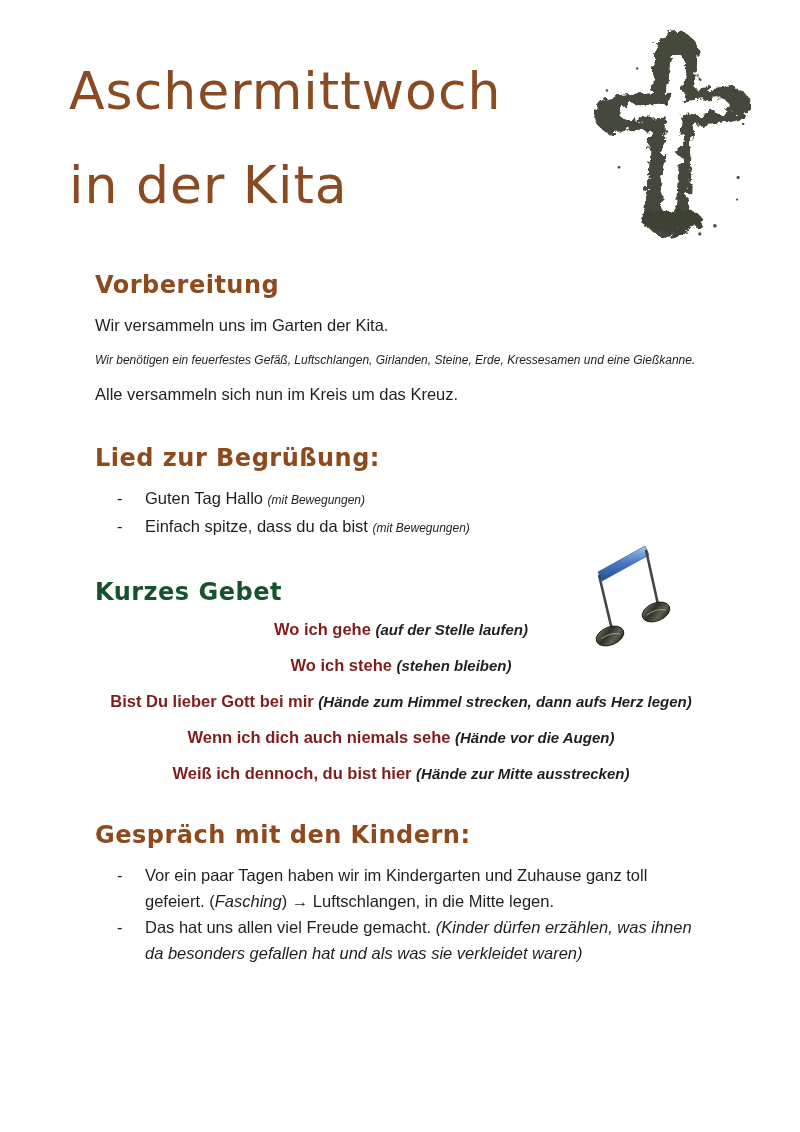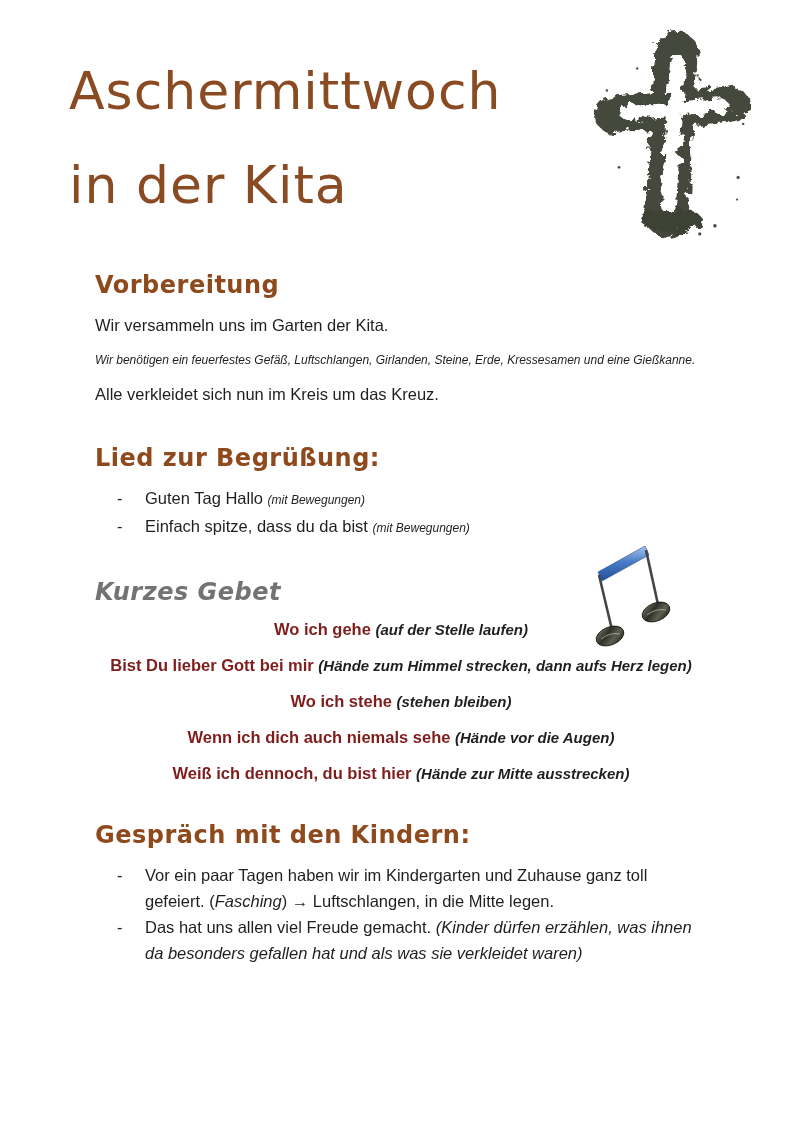--- a/index.html
+++ b/index.html
@@ -14,21 +14,21 @@
     letter-spacing:1px;white-space:nowrap;margin-left:12px;
   }
   .cross-img{position:absolute;top:28px;left:578px;width:188px;height:214px;}
   .note-img{position:absolute;top:538px;left:583px;width:135px;height:120px;}
   .content{position:absolute;top:272px;left:95px;width:612px;}
   h2{
     font-family:cursive,"DejaVu Sans",sans-serif;
     font-size:24px;font-weight:bold;color:#8e4a1d;
     margin:0 0 14px 0;line-height:26px;letter-spacing:0.5px;
   }
-  h2.gold{color:#737373;font-style:italic;}
+  h2.gold{color:#14532d;}
   h2.gap-top{margin-top:38px;}
   p{font-size:16.5px;line-height:26px;margin:0 0 9px 0;color:#1f1f1f;}
   .it{font-style:italic;}
   .small-it{font-style:italic;font-size:12px;}
   .blist{margin:0 0 0 22px;padding:0;}
   .bitem{display:flex;font-size:16.5px;line-height:26px;color:#1f1f1f;margin:0;}
   .dash{width:28px;flex:0 0 28px;}
   .btext{flex:1;}
   .prayer{text-align:center;margin:4px 0 0 0;}
   .pline{margin:0 0 15px 0;line-height:20px;}
@@ -75,39 +75,39 @@
       <circle cx="163" cy="95" r="1.2"></circle>
         <circle cx="58" cy="40" r="1.2"></circle>
     </g>
   </svg>
 
   <div class="content">
 
     <h2>Vorbereitung</h2>
     <p>Wir versammeln uns im Garten der Kita.</p>
     <p class="small-it" style="line-height:27px;margin-bottom:7px;">Wir benötigen ein feuerfestes Gefäß, Luftschlangen, Girlanden, Steine, Erde, Kressesamen und eine Gießkanne.</p>
-    <p>Alle verkleidet sich nun im Kreis um das Kreuz.</p>
+    <p>Alle versammeln sich nun im Kreis um das Kreuz.</p>
 
     <h2 class="gap-top">Lied zur Begrüßung:</h2>
     <div class="blist">
       <div class="bitem">
         <span class="dash">-</span>
         <span class="btext"><span>Guten Tag Hallo </span><span class="small-it">(mit Bewegungen)</span></span>
       </div>
       <div class="bitem">
         <span class="dash">-</span>
         <span class="btext"><span>Einfach spitze, dass du da bist </span><span class="small-it">(mit Bewegungen)</span></span>
       </div>
     </div>
 
     <h2 class="gold gap-top">Kurzes Gebet</h2>
     <div class="prayer">
       <div class="pline"><b>Wo ich gehe </b><span class="small-it">(auf der Stelle laufen)</span></div>
+      <div class="pline"><b>Wo ich stehe </b><span class="small-it">(stehen bleiben)</span></div>
       <div class="pline"><b>Bist Du lieber Gott bei mir </b><span class="small-it">(Hände zum Himmel strecken, dann aufs Herz legen)</span></div>
-      <div class="pline"><b>Wo ich stehe </b><span class="small-it">(stehen bleiben)</span></div>
       <div class="pline"><b>Wenn ich dich auch niemals sehe </b><span class="small-it">(Hände vor die Augen)</span></div>
       <div class="pline"><b>Weiß ich dennoch, du bist hier </b><span class="small-it">(Hände zur Mitte ausstrecken)</span></div>
     </div>
 
     <h2 class="gap-top">Gespräch mit den Kindern:</h2>
     <div class="blist">
       <div class="bitem">
         <span class="dash">-</span>
         <span class="btext"><span>Vor ein paar Tagen haben wir im Kindergarten und Zuhause ganz toll gefeiert. (</span><span class="it">Fasching</span><span>) → Luftschlangen, in die Mitte legen.</span></span>
       </div>

